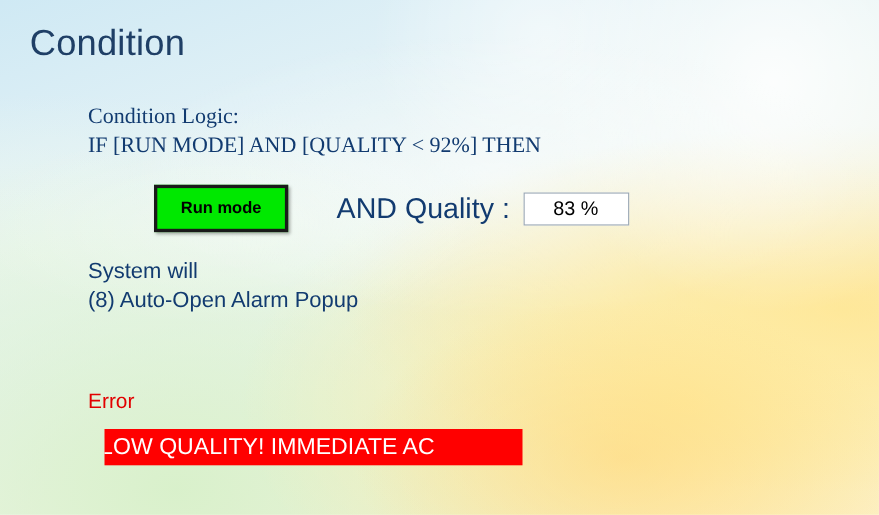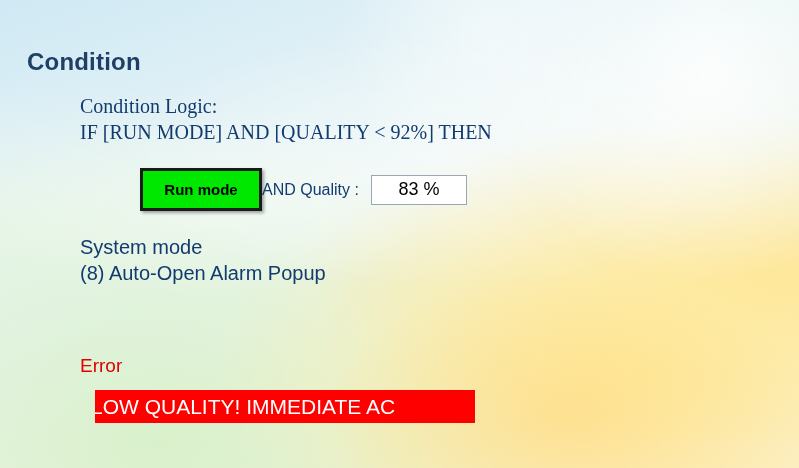--- a/index.html
+++ b/index.html
@@ -51,23 +51,23 @@
   }
 
   .content {
     position: relative;
     z-index: 2;
   }
 
   .title {
     position: absolute;
     left: 27px;
-    top: 48px;
-    font-size: 24px;
-    font-weight: bold;
+    top: 20px;
+    font-size: 33px;
+    font-weight: normal;
     color: #1f3f66;
     letter-spacing: 0.2px;
   }
 
   .logic-block {
     position: absolute;
     left: 80px;
     top: 93px;
     color: #123b70;
     font-size: 20px;
@@ -94,22 +94,23 @@
     align-items: center;
     justify-content: center;
     color: #000000;
     font-size: 15px;
     box-sizing: border-box;
     cursor: pointer;
     font-weight: bold;
   }
 
   .quality-label {
+    margin-left: 44px;
     color: #123b70;
-    font-size: 16px;
+    font-size: 26px;
   }
 
   .quality-field {
     margin-left: 12px;
     width: 96px;
     height: 30px;
     background: #ffffff;
     border: 1px solid #9aa7b4;
     display: flex;
     align-items: center;
@@ -170,21 +171,21 @@
       <div class="logic-line">IF [RUN MODE] AND [QUALITY &lt; 92%] THEN</div>
     </div>
 
     <div class="row-controls">
       <div class="run-button">Run mode</div>
       <div class="quality-label">AND Quality :</div>
       <div class="quality-field">83 %</div>
     </div>
 
     <div class="actions-block">
-      <div>System mode</div>
+      <div>System will</div>
       <div>(8) Auto-Open Alarm Popup</div>
     </div>
 
     <div class="error-label">Error</div>
 
     <div class="alarm-banner">
       <span>LOW QUALITY! IMMEDIATE AC</span>
     </div>
 
   </div>

